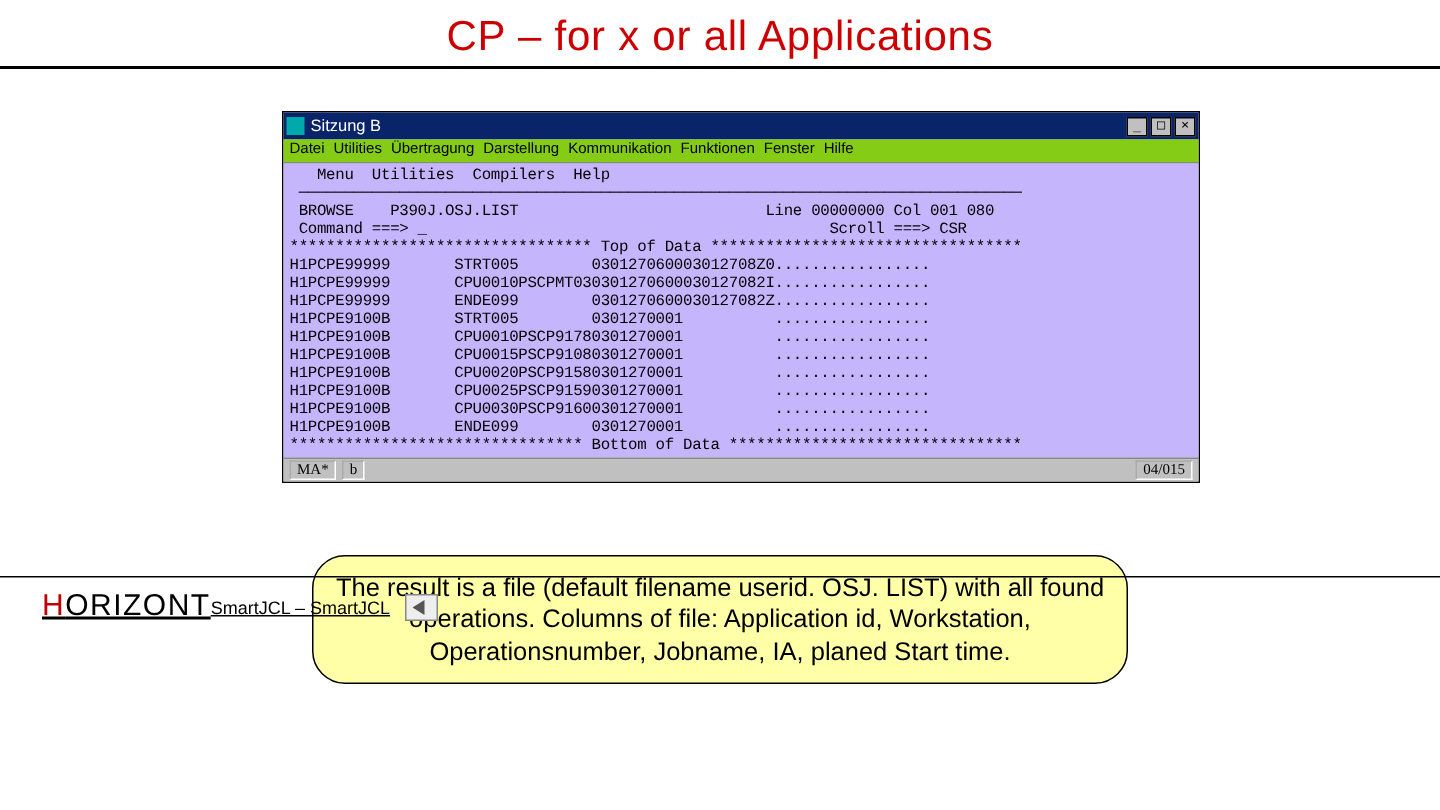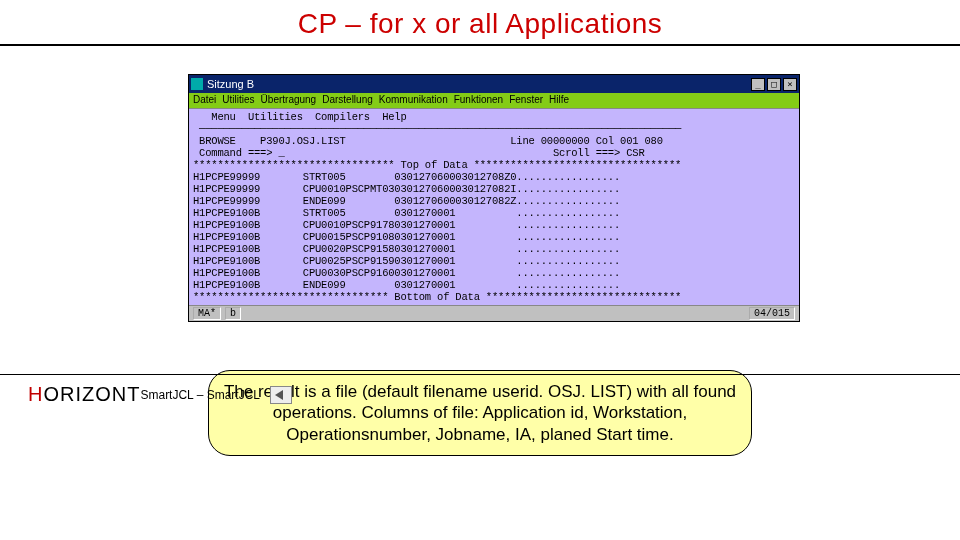--- a/index.html
+++ b/index.html
@@ -16,26 +16,26 @@
   .titlebar .wbtns { display: flex; gap: 2px; }
   .titlebar .wbtn { width: 14px; height: 13px; background: #c0c0c0; border: 1px solid #000; font-size: 9px; line-height: 11px; text-align: center; color: #000; font-family: monospace; }
 
   .menubar { background: #84cc16; height: 16px; font-size: 10px; display: flex; gap: 6px; padding: 1px 4px; border-bottom: 1px solid #888; }
   .menubar span { font-family: 'MS Sans Serif', Arial; }
 
   .termbody { background: #c4b5fd; font-family: 'Courier New', monospace; font-size: 10.5px; line-height: 12px; white-space: pre; padding: 2px 4px 2px 4px; color: #000; letter-spacing: -0.2px; }
   .termline { display: block; }
 
   .statusbar { background: #c0c0c0; height: 16px; border-top: 1px solid #888; display: flex; align-items: center; font-size: 10px; padding: 0 4px; gap: 4px; }
-  .statusbar .cell { background: #c0c0c0; border: 1px inset #fff; padding: 0 4px; height: 13px; line-height: 12px; font-family: Liberation Mono, monospace; }
+  .statusbar .cell { background: #c0c0c0; border: 1px inset #fff; padding: 0 4px; height: 13px; line-height: 12px; font-family: Liberation Serif, serif; }
   .statusbar .spacer { flex: 1; }
 
   .callout { position: absolute; top: 370px; left: 208px; width: 544px; background: #ffffa8; border: 1.5px solid #000; border-radius: 22px; padding: 10px 8px; text-align: center; font-size: 17px; line-height: 1.25; }
 
-  .footer { position: absolute; bottom: 10px; left: 0; width: 100%; }
+  .footer { position: absolute; bottom: 0; left: 0; width: 100%; text-decoration: underline; }
   .footer-line { height: 1px; background: #000; margin-bottom: 4px; }
   .footer-row { display: flex; align-items: center; padding: 4px 18px 10px 28px; }
   .brand { font-size: 20px; font-weight: 400; letter-spacing: 1px; }
   .brand .h { color: #c00000; }
   .pagenum { flex: 1; text-align: center; font-size: 11px; }
   .right { font-size: 12px; display: flex; align-items: center; gap: 10px; }
   .navicon { width: 22px; height: 18px; border: 1px solid #888; background: #eee; display: flex; align-items: center; justify-content: center; }
   .navicon svg { width: 12px; height: 10px; }
 </style>
 </head>

